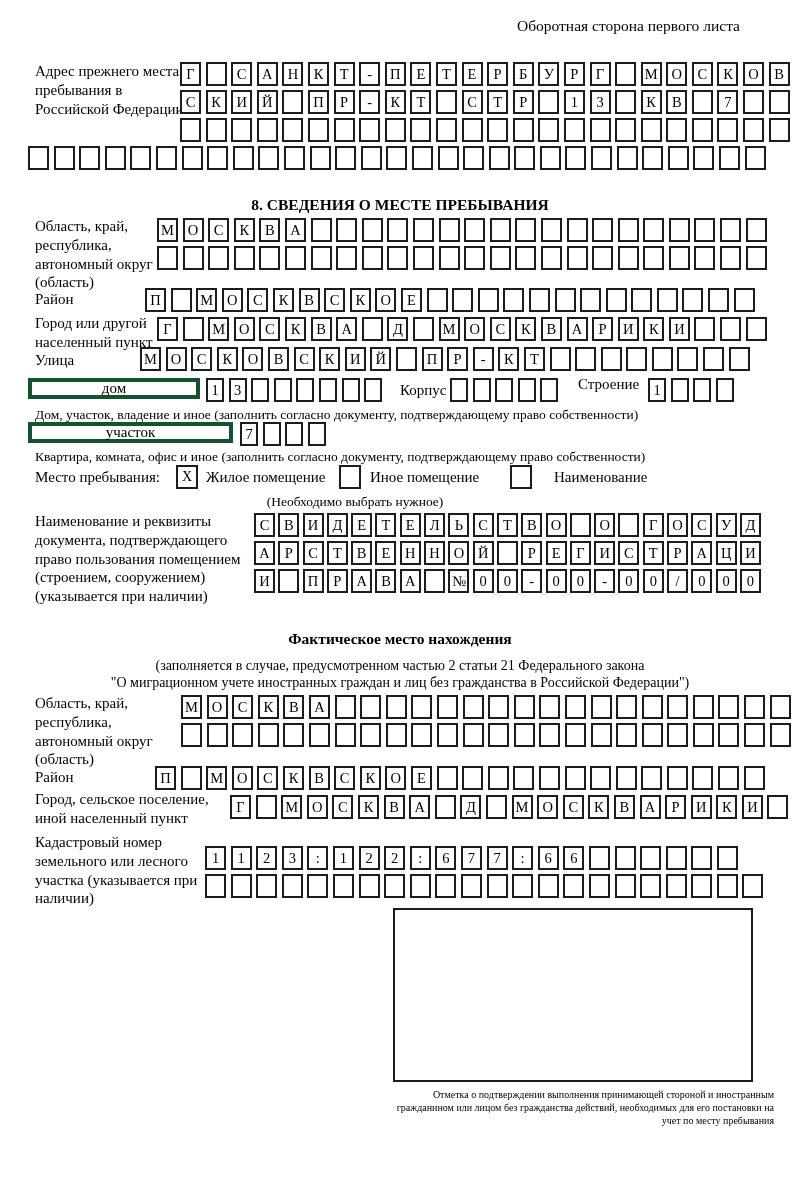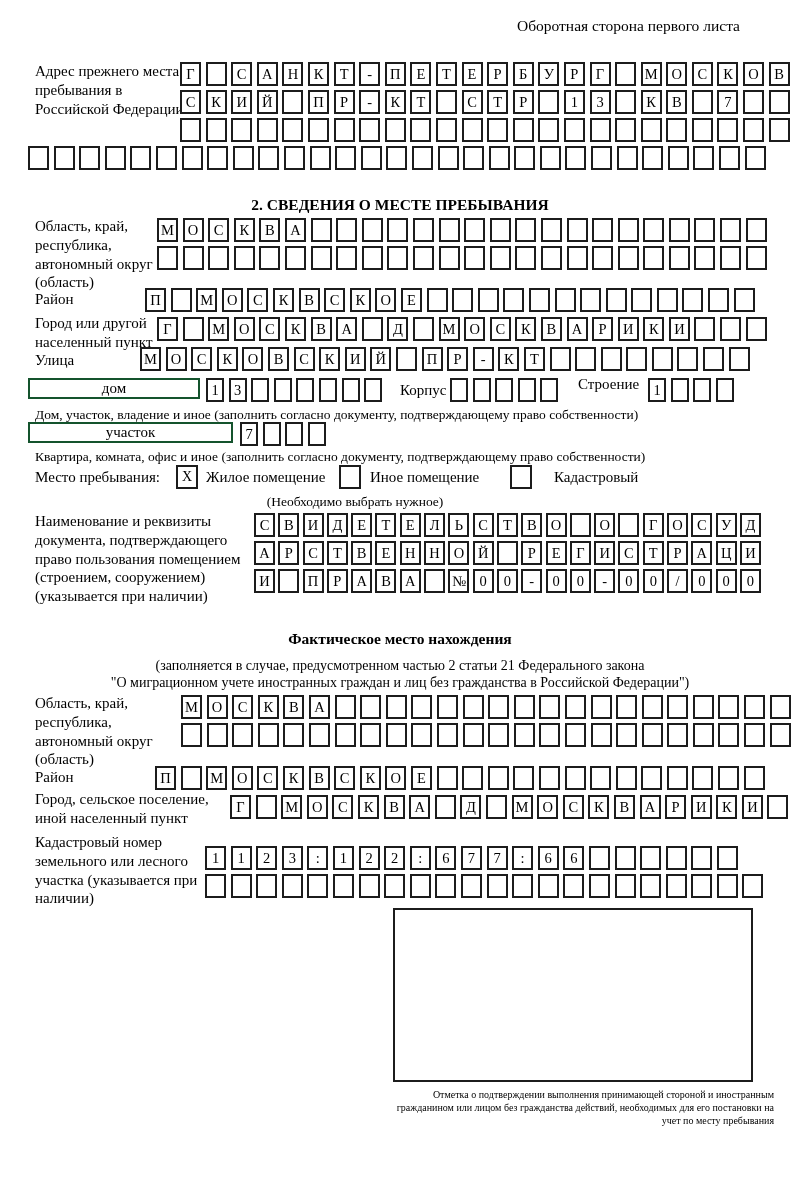--- a/index.html
+++ b/index.html
@@ -9,21 +9,21 @@
   .lbl{position:absolute;font-size:15px;line-height:1.25;}
   .cap{position:absolute;font-size:13.5px;line-height:1.3;}
   .center{left:0;width:800px;text-align:center;}
   .h1{position:absolute;font-weight:bold;font-size:15.5px;}
   .cells{position:absolute;display:flex;gap:4.6px;}
   .cells.tight{gap:3.3px;}
   .cell{width:21px;height:24px;box-sizing:border-box;border:2px solid #1c1c1c;
         display:flex;align-items:center;justify-content:center;
         font-size:14.5px;background:#fff;flex:0 0 auto;}
   .cells.small .cell{width:18px;height:24px;}
-  .widebox{position:absolute;height:21px;box-sizing:border-box;border:2px solid #14532d;
+  .widebox{position:absolute;height:21px;box-sizing:border-box;border:4px solid #14532d;
         display:flex;align-items:center;justify-content:center;font-size:15px;background:#fff;}
   .chk{position:absolute;width:22px;height:24px;box-sizing:border-box;border:2px solid #1c1c1c;
         display:flex;align-items:center;justify-content:center;font-size:14px;background:#fff;}
   .bigbox{position:absolute;box-sizing:border-box;border:2px solid #1c1c1c;background:#fff;}
 </style>
 </head>
 <body>
 
 <div class="page">
 
@@ -133,21 +133,21 @@
       <span class="cell"></span>
       <span class="cell"></span>
       <span class="cell"></span>
       <span class="cell"></span>
       <span class="cell"></span>
       <span class="cell"></span>
       <span class="cell"></span>
       <span class="cell"></span>
     </div>
 
-  <div class="h1 center" style="top:196px">2. СВЕДЕНИЯ О МЕСТЕ ПРЕБЫВАНИЯ</div>
+  <div class="h1 center" style="top:196px">8. СВЕДЕНИЯ О МЕСТЕ ПРЕБЫВАНИЯ</div>
 
   <div class="lbl" style="left:35px;top:217px;width:120px">Область, край, республика, автономный округ (область)</div>
   <div class="cells" style="left:157px;top:218px">
       <span class="cell">М</span>
       <span class="cell">О</span>
       <span class="cell">С</span>
       <span class="cell">К</span>
       <span class="cell">В</span>
       <span class="cell">А</span>
       <span class="cell"></span>
@@ -316,21 +316,21 @@
       <span class="cell"></span>
     </div>
   <div class="cap" style="left:35px;top:448px;width:720px">Квартира, комната, офис и иное (заполнить согласно документу, подтверждающему право собственности)</div>
 
   <div class="lbl" style="left:35px;top:468px">Место пребывания:</div>
   <div class="chk" style="left:176px;top:465px">X</div>
   <div class="lbl" style="left:206px;top:468px">Жилое помещение</div>
   <div class="chk" style="left:339px;top:465px"></div>
   <div class="lbl" style="left:370px;top:468px">Иное помещение</div>
   <div class="chk" style="left:510px;top:465px"></div>
-  <div class="lbl" style="left:554px;top:468px">Кадастровый</div>
+  <div class="lbl" style="left:554px;top:468px">Наименование</div>
   <div class="cap" style="left:200px;top:493px;width:310px;text-align:center">(Необходимо выбрать нужное)</div>
 
   <div class="lbl" style="left:35px;top:512px;width:212px">Наименование и реквизиты документа, подтверждающего право пользования помещением (строением, сооружением) (указывается при наличии)</div>
   <div class="cells tight" style="left:254px;top:513px">
       <span class="cell">С</span>
       <span class="cell">В</span>
       <span class="cell">И</span>
       <span class="cell">Д</span>
       <span class="cell">Е</span>
       <span class="cell">Т</span>

